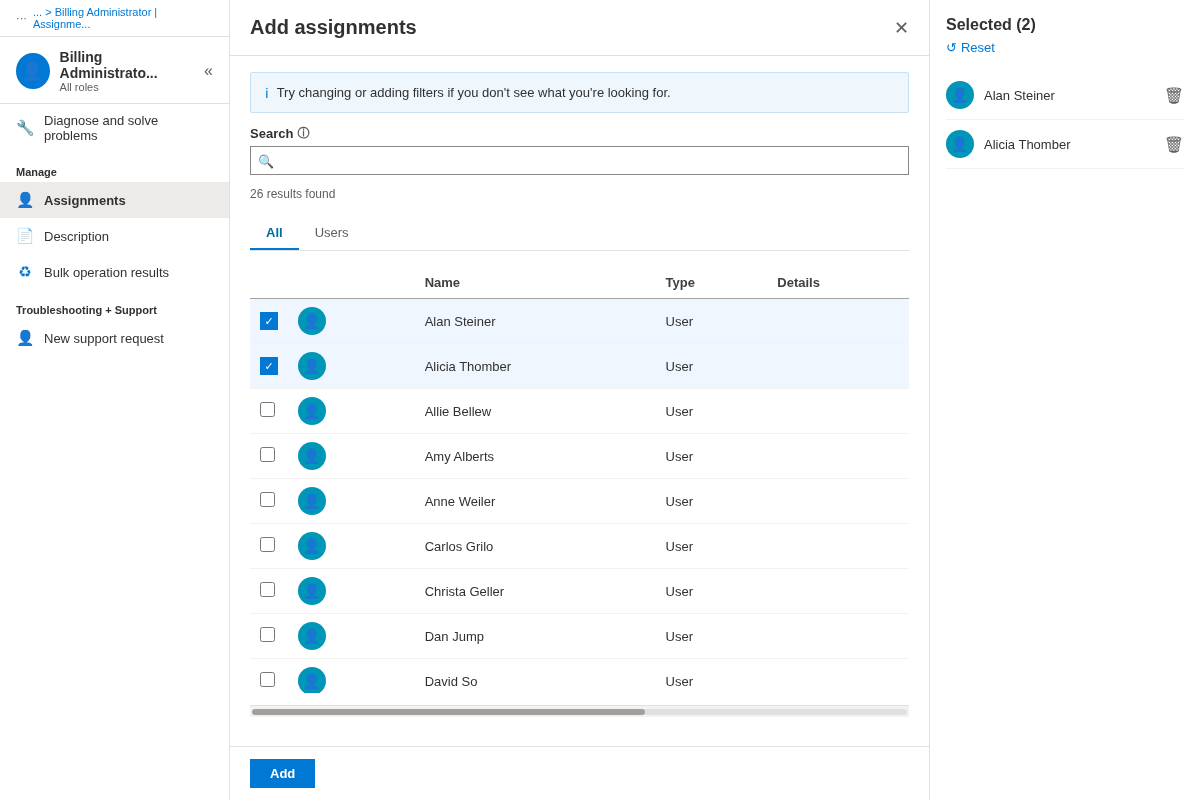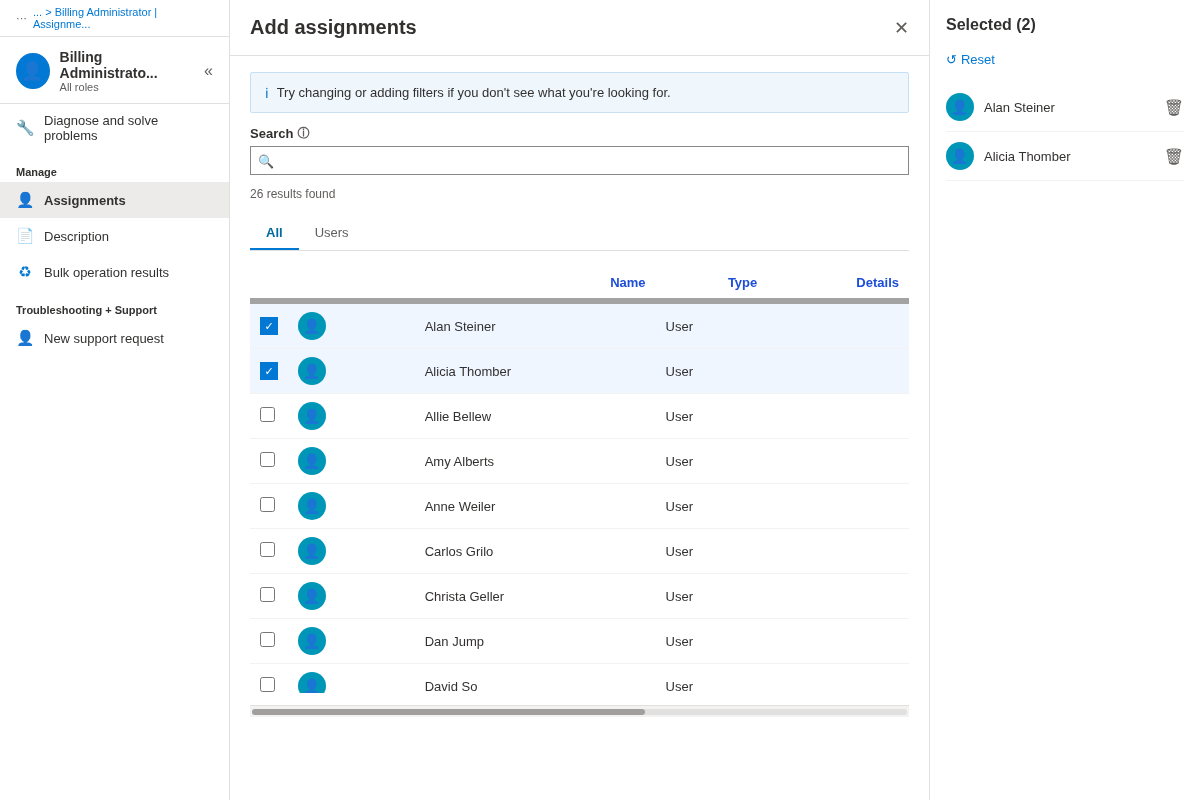--- a/index.html
+++ b/index.html
@@ -158,26 +158,26 @@
       border-bottom: 2px solid transparent;
     }
     .tab.active {
       color: #0369a1;
       border-bottom: 2px solid #0078d4;
       font-weight: 600;
     }
     
     .user-table { width: 100%; border-collapse: collapse; margin-top: 4px; }
     .user-table th {
-      text-align: right;
+      text-align: left;
       padding: 8px 10px;
       font-weight: 600;
       font-size: 13px;
-      color: #1d4ed8;
-      border-bottom: 6px solid #a3a3a3;
+      color: #404040;
+      border-bottom: 1px solid #a3a3a3;
     }
     .user-table td {
       padding: 8px 10px;
       font-size: 13px;
       color: #323130;
       border-bottom: 1px solid #f3f2f1;
     }
     .user-table tr.selected { background: #f0f6ff; }
     .checkbox-cell { width: 36px; }
     .cb {
@@ -236,21 +236,21 @@
     .selected-panel {
       width: 270px;
       min-width: 270px;
       background: #fff;
       padding: 16px;
       overflow-y: auto;
     }
     .selected-header {
       display: flex;
       flex-direction: column;
-      gap: 18px;
+      gap: 6px;
       margin-bottom: 16px;
     }
     .selected-title {
       font-size: 16px;
       font-weight: 600;
       color: #323130;
     }
     .reset-btn {
       display: flex;
       align-items: center;
@@ -497,20 +497,23 @@
           </table>
         </div>
 
         <div class="horizontal-scrollbar">
           <div class="h-scroll-track">
             <div class="h-scroll-thumb"></div>
           </div>
         </div>
       </div>
 
+      <div class="modal-footer">
+        <button class="btn-primary">Add</button>
+      </div>
     </div>
 
     <div class="selected-panel">
       <div class="selected-header">
         <div class="selected-title">Selected (2)</div>
         <button class="reset-btn">
           <span>↺</span>
           <span>Reset</span>
         </button>
       </div>

